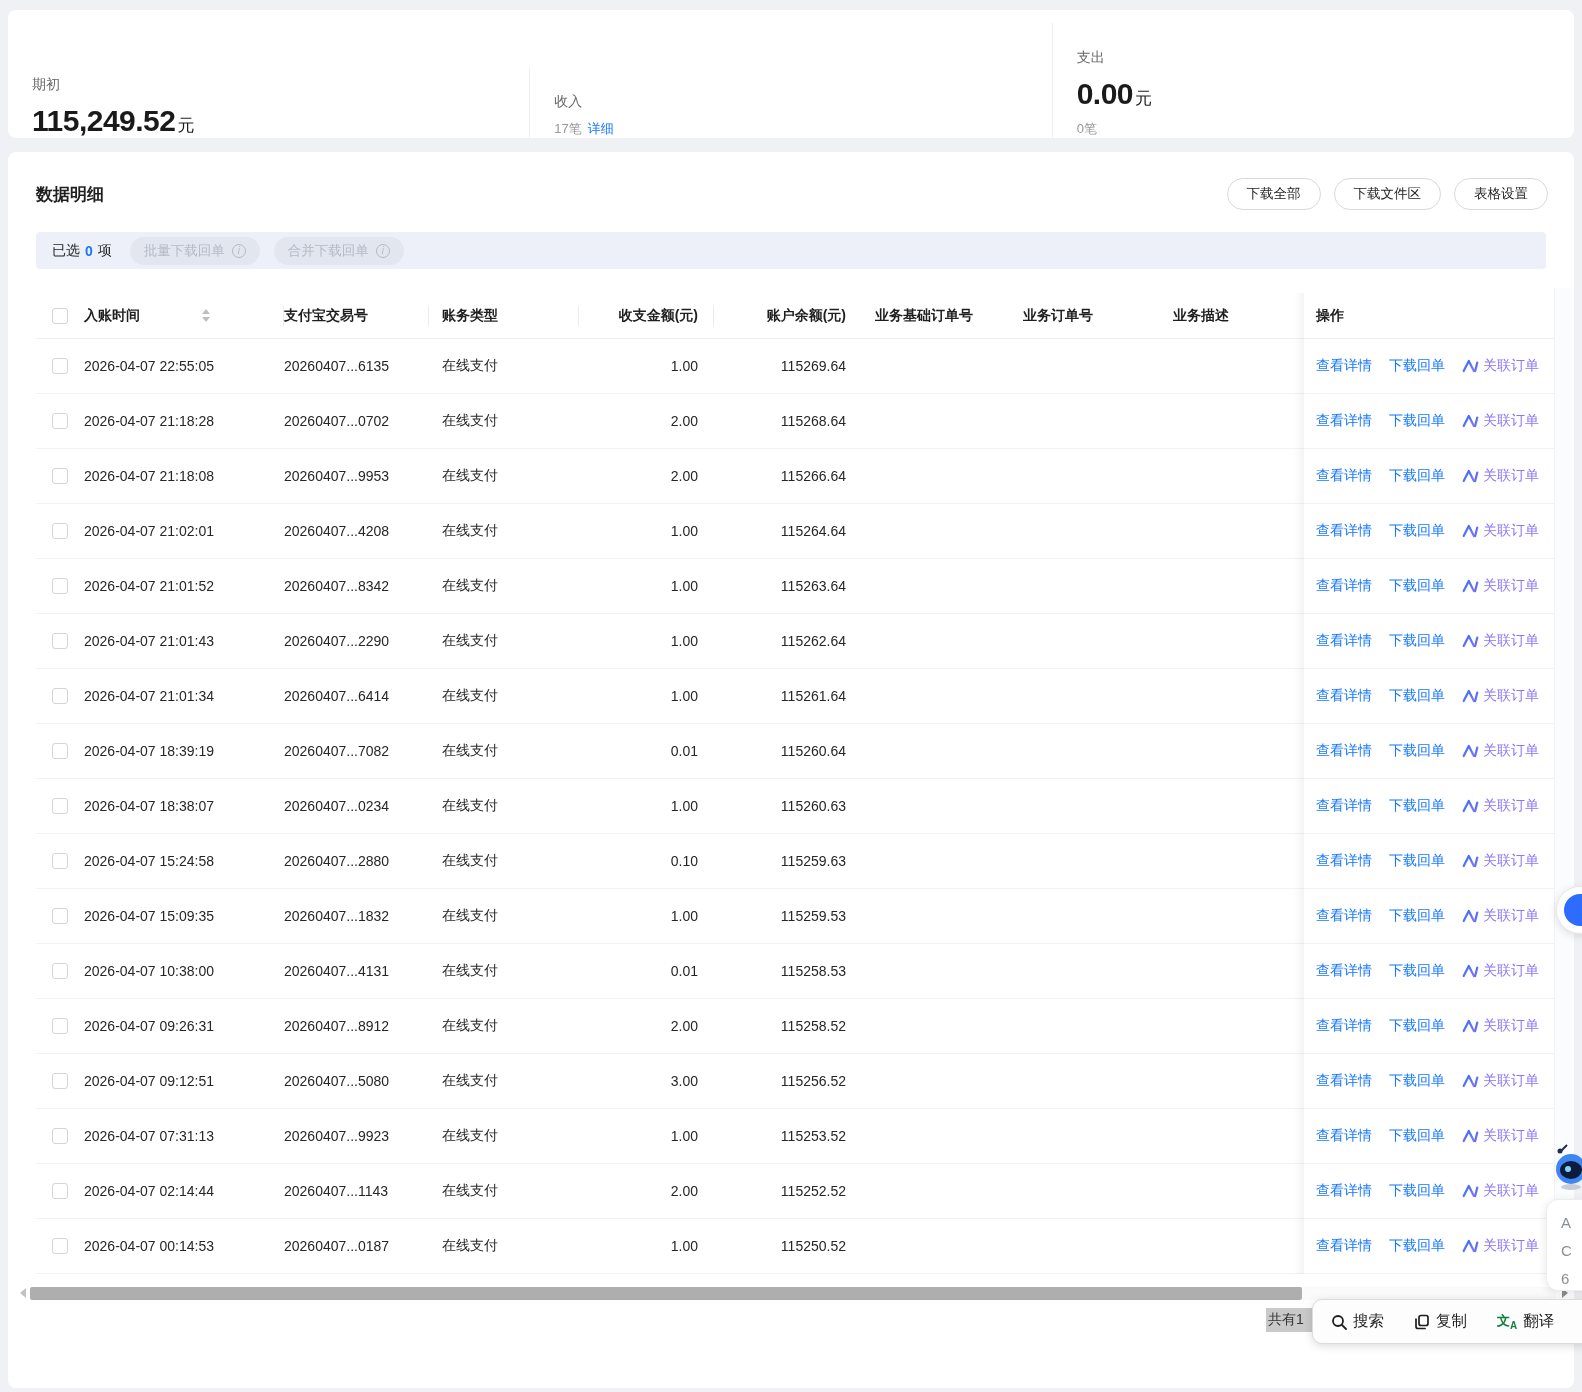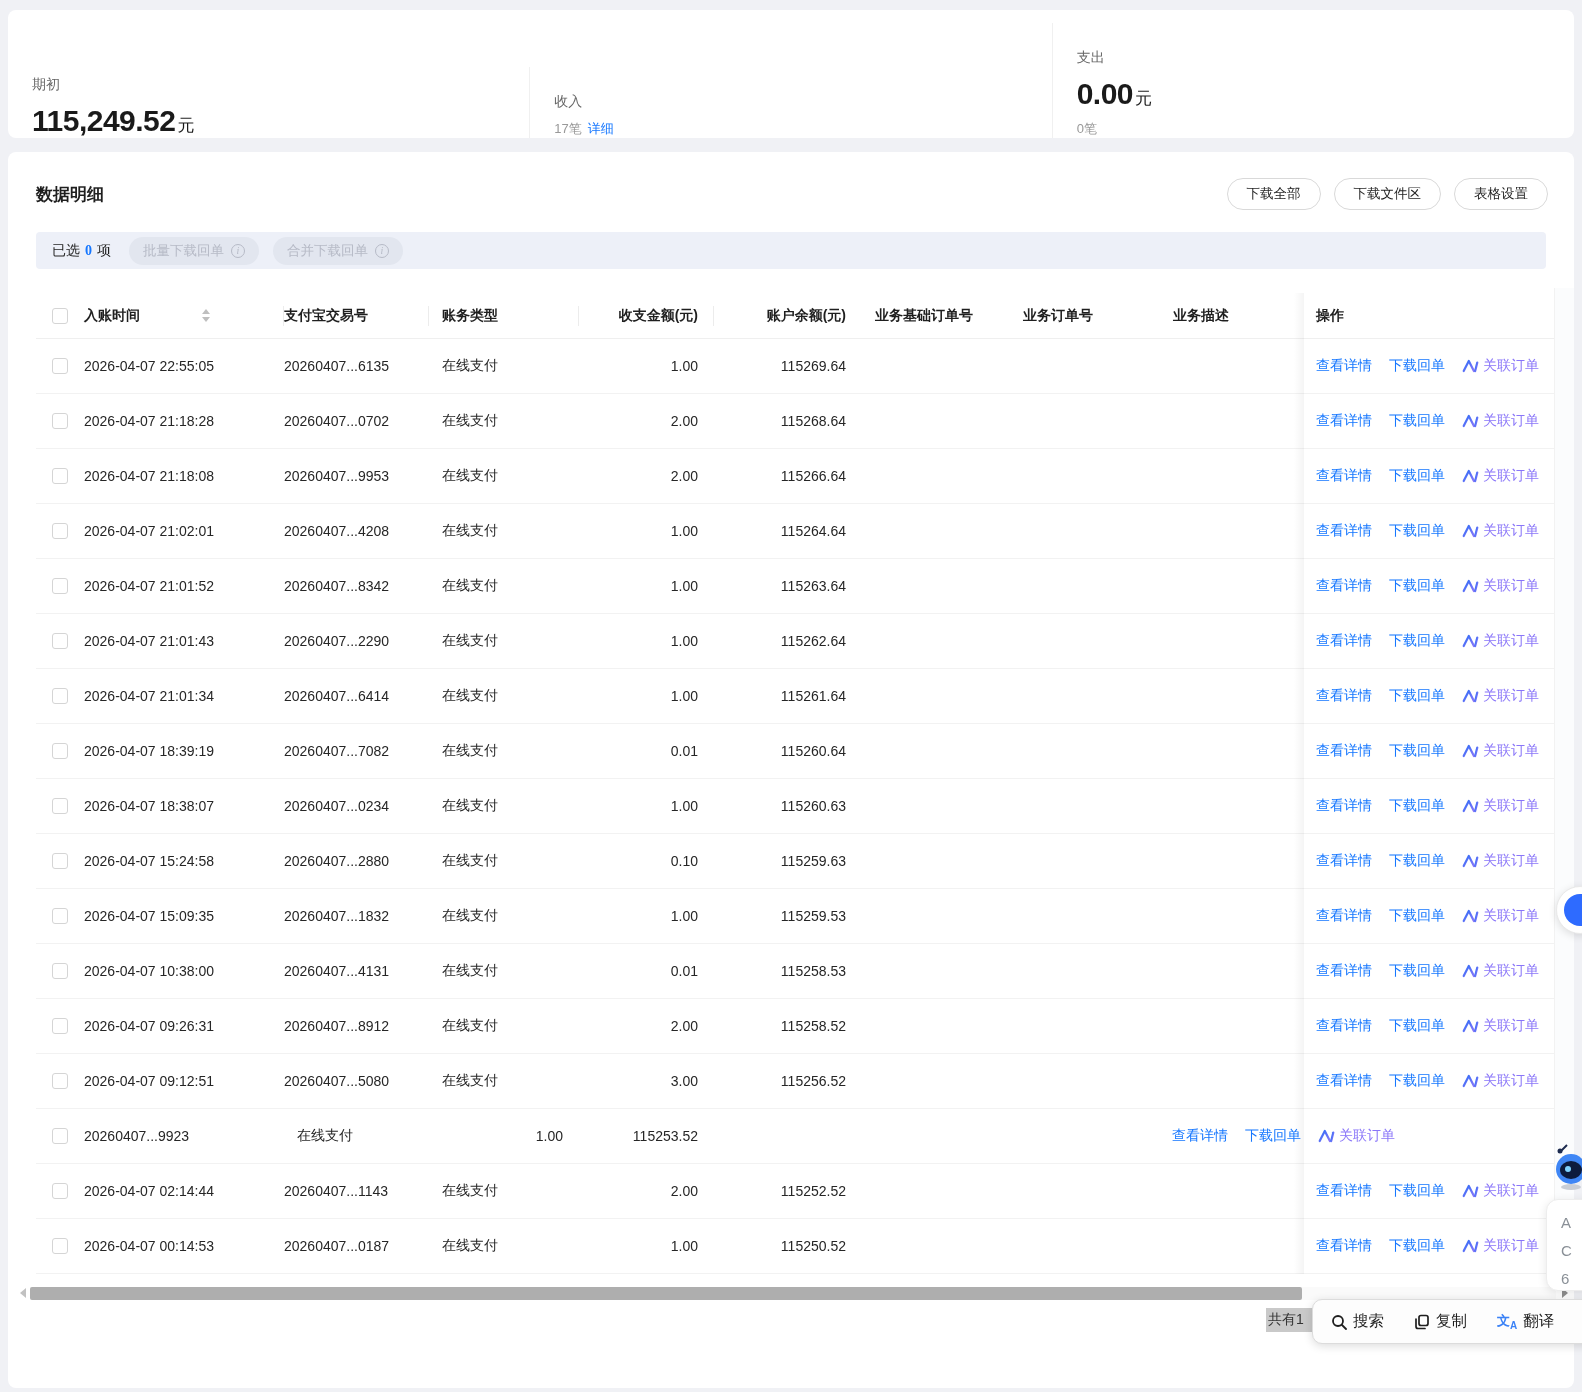--- a/index.html
+++ b/index.html
@@ -31,21 +31,21 @@
   .section-header { display:flex; justify-content:space-between; align-items:center; padding:26px 26px 0 28px; }
   .section-title { font-size:17px; font-weight:700; color:#1f1f1f; }
   .toolbar { display:flex; gap:13px; }
   .pill-btn {
     height:32px; padding:0 19px; background:#fff; border:1px solid #d9d9d9;
     border-radius:17px; font-size:13.5px; color:#1f1f1f; cursor:pointer;
     font-family:inherit;
   }
   .selection-bar {
     margin:22px 28px 16px 28px; height:37px; background:#edf0f8; border-radius:4px;
-    display:flex; align-items:center; padding-left:16px; font-size:14px; color:#1f1f1f;font-family:Liberation Serif, serif;
+    display:flex; align-items:center; padding-left:16px; font-size:14px; color:#1f1f1f;
   }
   .sel-count { color:#1677ff; font-weight:700; margin:0 5px; }
   .sel-suffix { margin-right:4px; }
   .disabled-pill {
     margin-left:14px; height:28px; padding:0 14px; background:#e2e6ef; border:none;
     border-radius:15px; color:#b6bac6; font-size:13.5px; display:flex; align-items:center; gap:7px;
     cursor:not-allowed; font-family:inherit;
   }
   .info-icon {
     width:14px; height:14px; border:1px solid #b6bac6; border-radius:50%;
@@ -119,21 +119,21 @@
     background:#c9c9c9; padding:3px 2px; width:48px; overflow:hidden; white-space:nowrap;
   }
   .context-toolbar {
     position:absolute; left:1312px; top:1299px; height:45px; width:290px;
     background:#fdfdfd; border:1px solid #dcdcdc; border-radius:10px;
     box-shadow:0 2px 10px rgba(0,0,0,.14);
     display:flex; align-items:center; padding:0 18px; gap:30px;
   }
   .ctx-item { display:flex; align-items:center; gap:6px; font-size:15.5px; color:#1f1f1f; cursor:pointer; white-space:nowrap; }
   .ctx-item svg { display:block; }
-  .tr-glyph { font-weight:700; font-size:13px; color:#3b82f6; }
+  .tr-glyph { font-weight:700; font-size:13px; color:#15803d; }
   .tr-glyph small { font-size:10px; font-weight:700; vertical-align:sub; }
 </style>
 </head>
 <body>
 
 <svg width="0" height="0" style="position:absolute">
   <defs>
     <linearGradient id="aigrad" x1="0" y1="0" x2="1" y2="1">
       <stop offset="0" stop-color="#2b6df6"></stop>
       <stop offset="1" stop-color="#8a76f9"></stop>
@@ -552,20 +552,21 @@
         </svg>
         <a class="link-purple">关联订单</a>
       </span>
     </div>
   </div>
 
   <div class="grid-row tr">
     <div class="td cb-cell">
             <span class="checkbox"></span>
           </div>
+    <div class="td">2026-04-07 07:31:13</div>
     <div class="td">20260407...9923</div>
     <div class="td pad">在线支付</div>
     <div class="td num">1.00</div>
     <div class="td num">115253.52</div>
     <div class="td"></div>
     <div class="td"></div>
     <div class="td"></div>
     <div class="td op-cell">
       <a class="link-blue">查看详情</a>
       <a class="link-blue">下载回单</a>

